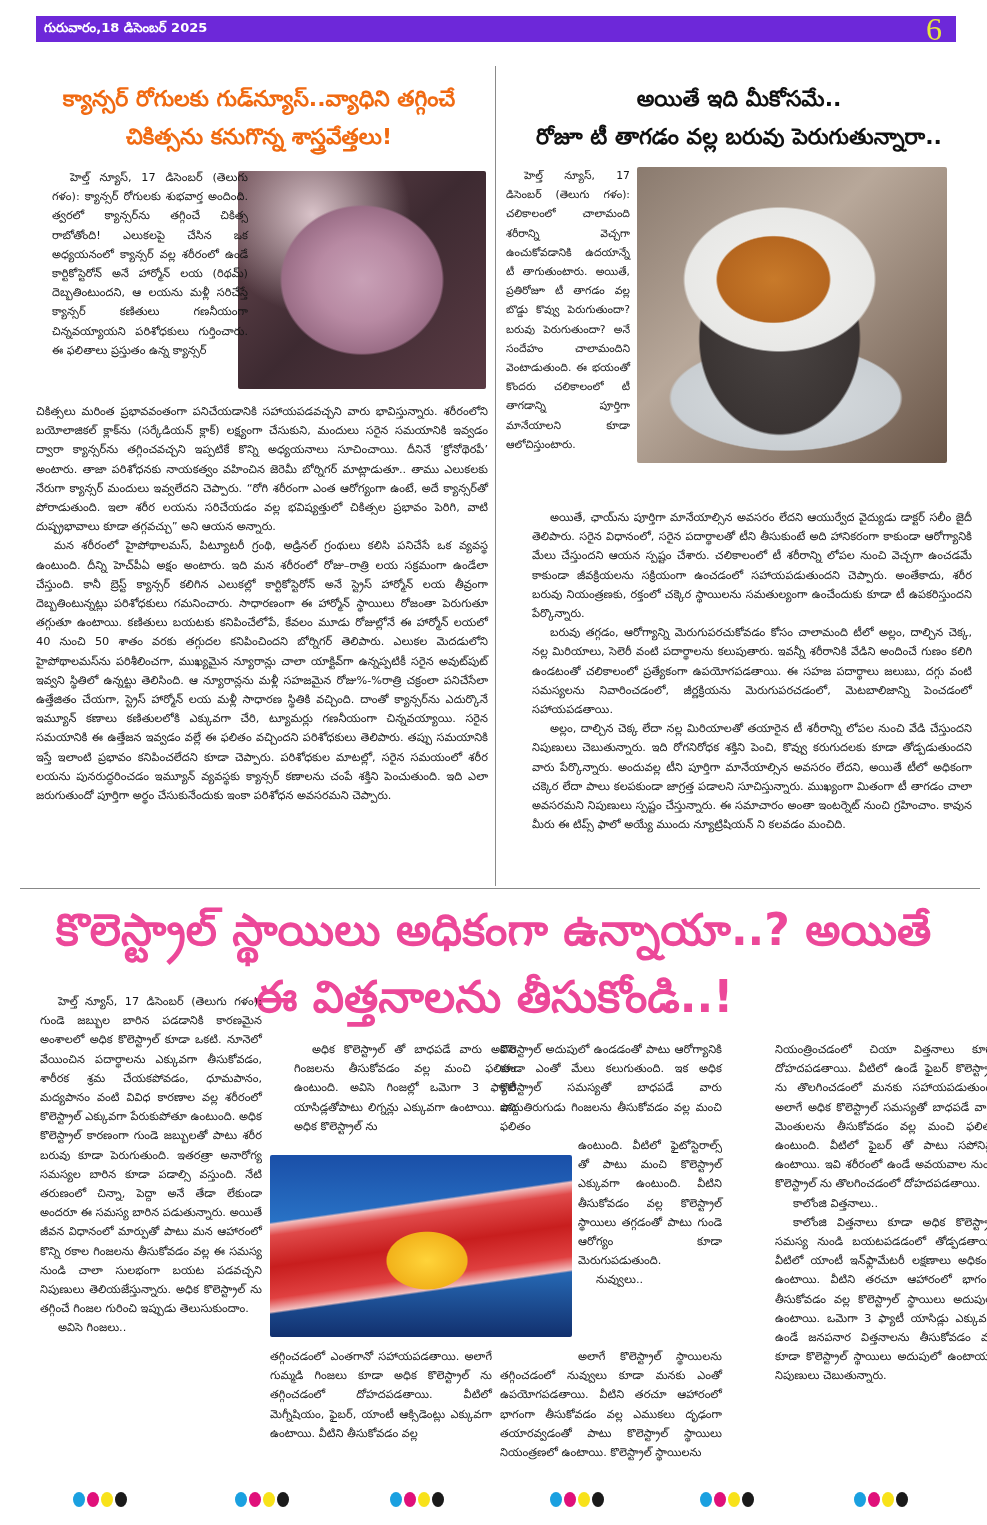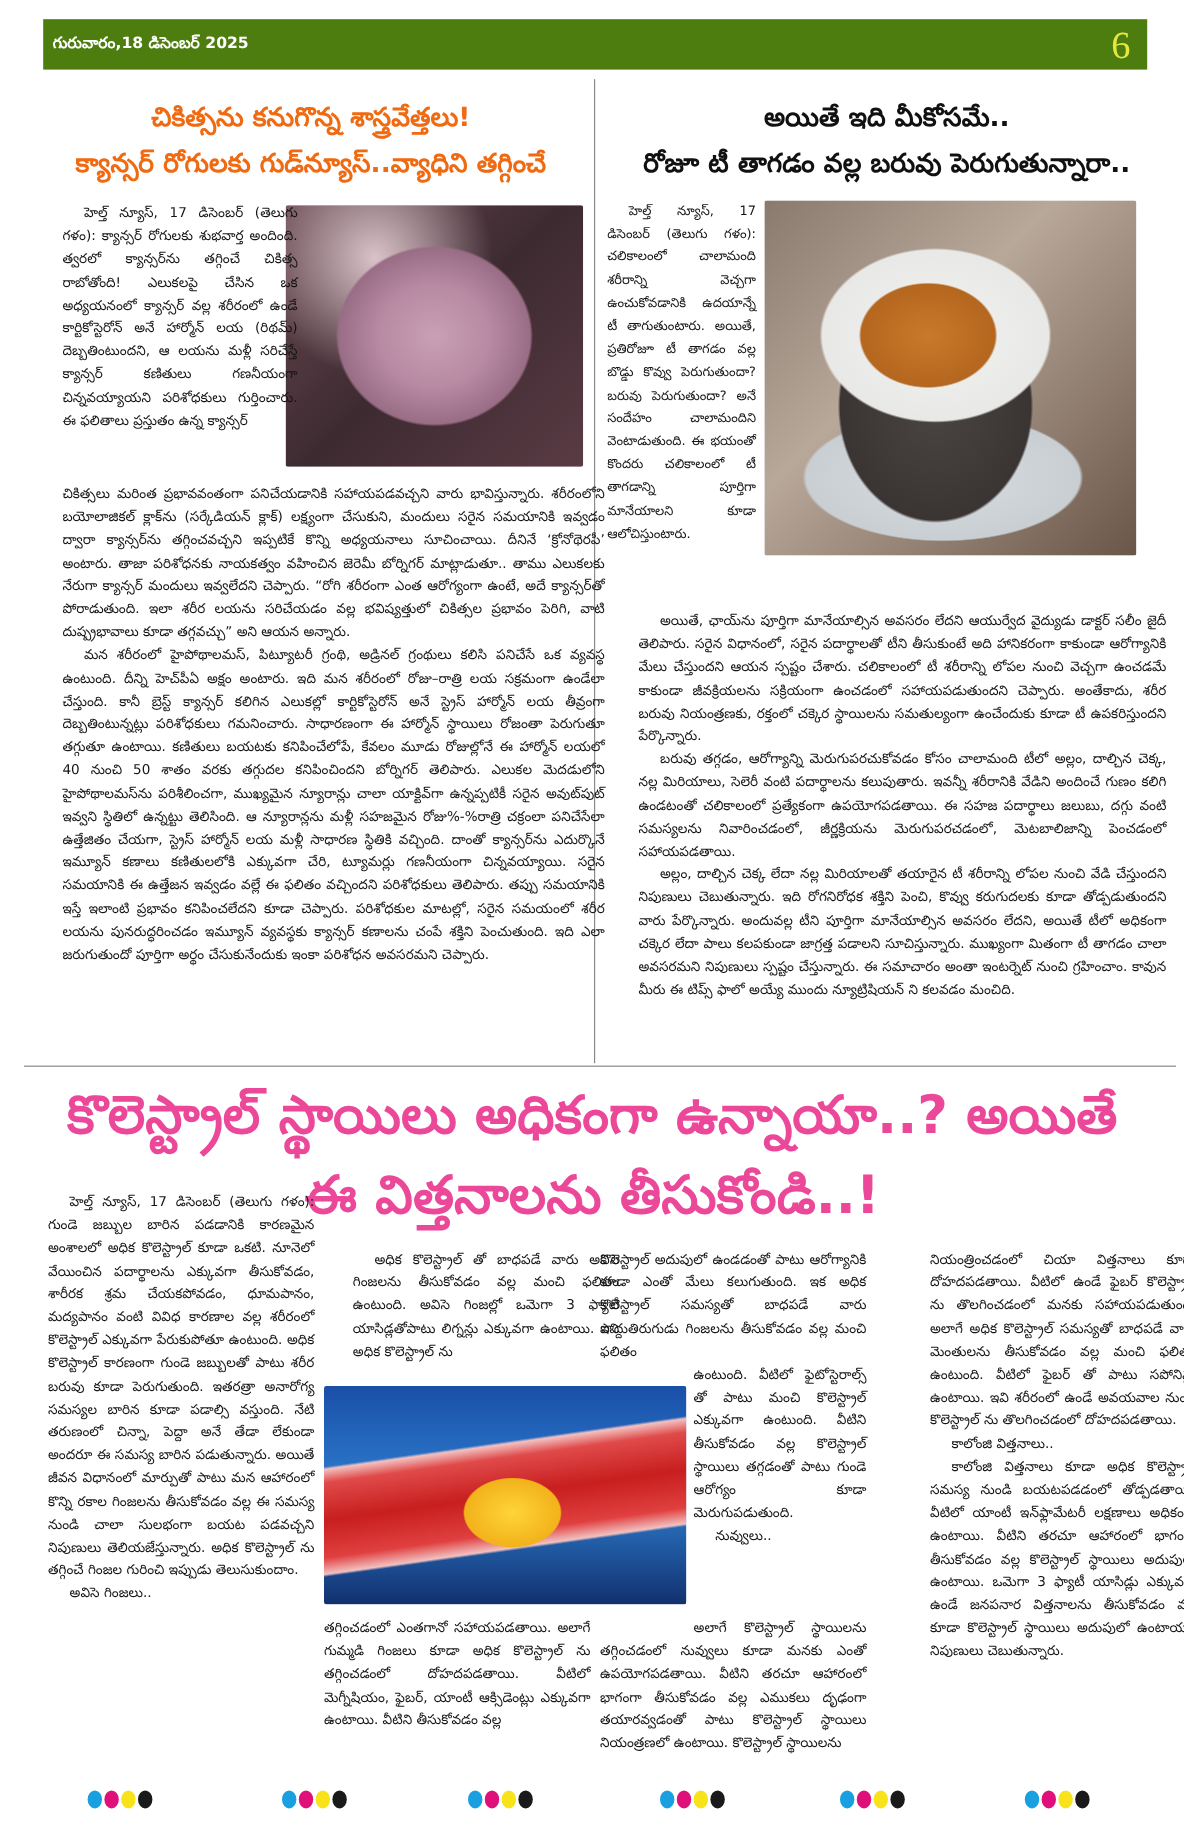--- a/index.html
+++ b/index.html
@@ -1,21 +1,21 @@
 <!DOCTYPE html>
 <html><head>
 <meta charset="utf-8">
 <style>
   * { box-sizing: border-box; margin: 0; padding: 0; }
   html, body { width: 987px; height: 1525px; background: #ffffff; overflow: hidden; }
   body { position: relative; font-family: "DejaVu Sans", sans-serif; color: #111; }
 
   .masthead {
-    position: absolute; left: 36px; top: 16px; width: 920px; height: 42px;
-    background: #4d7c0f; display: flex; align-items: center; justify-content: space-between;
+    position: absolute; left: 36px; top: 16px; width: 920px; height: 26px;
+    background: #6d28d9; display: flex; align-items: center; justify-content: space-between;
     padding: 0 14px 0 8px;
   }
   .masthead .date { color: #fff; font-size: 13px; font-weight: bold; }
   .masthead .page-no { color: #e6e83a; font-family: "Liberation Serif", serif; font-size: 32px; line-height: 1; }
 
   .vrule { position: absolute; left: 495px; top: 66px; width: 1px; height: 820px; background: #8a8a8a; }
   .hrule { position: absolute; left: 20px; top: 888px; width: 960px; height: 1px; background: #888; }
 
   .article { position: absolute; }
   .headline-orange { color: #f06a12; font-weight: bold; font-size: 22px; line-height: 38px; text-align: center; }
@@ -63,29 +63,29 @@
 <div class="masthead">
   <span class="date">గురువారం,18 డిసెంబర్ 2025</span>
   <span class="page-no">6</span>
 </div>
 
 <div class="vrule"></div>
 <div class="hrule"></div>
 
 <div class="article" style="left:30px; top:80px; width:458px;">
   <div class="headline-orange">
+    <div>క్యాన్సర్ రోగులకు గుడ్‌న్యూస్..వ్యాధిని తగ్గించే</div>
     <div>చికిత్సను కనుగొన్న శాస్త్రవేత్తలు!</div>
-    <div>క్యాన్సర్ రోగులకు గుడ్‌న్యూస్..వ్యాధిని తగ్గించే</div>
   </div>
 </div>
 <div class="img-cell img-cancer" style="left:238px; top:171px; width:248px; height:218px;"></div>
 <div class="body-text" style="position:absolute; left:52px; top:168px; width:196px;">
   <p>హెల్త్ న్యూస్, 17 డిసెంబర్ (తెలుగు గళం): క్యాన్సర్ రోగులకు శుభవార్త అందింది. త్వరలో క్యాన్సర్‌ను తగ్గించే చికిత్స రాబోతోంది! ఎలుకలపై చేసిన ఒక అధ్యయనంలో క్యాన్సర్ వల్ల శరీరంలో ఉండే కార్టికోస్టెరోన్ అనే హార్మోన్ లయ (రిథమ్) దెబ్బతింటుందని, ఆ లయను మళ్లీ సరిచేస్తే క్యాన్సర్ కణితులు గణనీయంగా చిన్నవయ్యాయని పరిశోధకులు గుర్తించారు. ఈ ఫలితాలు ప్రస్తుతం ఉన్న క్యాన్సర్</p>
 </div>
-<div class="body-text" style="position:absolute; left:36px; top:402px; width:452px;margin-left:16px;">
+<div class="body-text" style="position:absolute; left:36px; top:402px; width:452px;">
   <p style="text-indent:0">చికిత్సలు మరింత ప్రభావవంతంగా పనిచేయడానికి సహాయపడవచ్చని వారు భావిస్తున్నారు. శరీరంలోని బయోలాజికల్ క్లాక్‌ను (సర్కేడియన్ క్లాక్) లక్ష్యంగా చేసుకుని, మందులు సరైన సమయానికి ఇవ్వడం ద్వారా క్యాన్సర్‌ను తగ్గించవచ్చని ఇప్పటికే కొన్ని అధ్యయనాలు సూచించాయి. దీనినే ‘క్రోనోథెరపీ’ అంటారు. తాజా పరిశోధనకు నాయకత్వం వహించిన జెరెమీ బోర్నిగర్ మాట్లాడుతూ.. తాము ఎలుకలకు నేరుగా క్యాన్సర్ మందులు ఇవ్వలేదని చెప్పారు. “రోగి శరీరంగా ఎంత ఆరోగ్యంగా ఉంటే, అదే క్యాన్సర్‌తో పోరాడుతుంది. ఇలా శరీర లయను సరిచేయడం వల్ల భవిష్యత్తులో చికిత్సల ప్రభావం పెరిగి, వాటి దుష్ప్రభావాలు కూడా తగ్గవచ్చు” అని ఆయన అన్నారు.</p>
   <p>మన శరీరంలో హైపోథాలమస్, పిట్యూటరీ గ్రంథి, అడ్రినల్ గ్రంథులు కలిసి పనిచేసే ఒక వ్యవస్థ ఉంటుంది. దీన్ని హెచ్‌పీఏ అక్షం అంటారు. ఇది మన శరీరంలో రోజు–రాత్రి లయ సక్రమంగా ఉండేలా చేస్తుంది. కానీ బ్రెస్ట్ క్యాన్సర్ కలిగిన ఎలుకల్లో కార్టికోస్టెరోన్ అనే స్ట్రెస్ హార్మోన్ లయ తీవ్రంగా దెబ్బతింటున్నట్లు పరిశోధకులు గమనించారు. సాధారణంగా ఈ హార్మోన్ స్థాయిలు రోజంతా పెరుగుతూ తగ్గుతూ ఉంటాయి. కణితులు బయటకు కనిపించేలోపే, కేవలం మూడు రోజుల్లోనే ఈ హార్మోన్ లయలో 40 నుంచి 50 శాతం వరకు తగ్గుదల కనిపించిందని బోర్నిగర్ తెలిపారు. ఎలుకల మెదడులోని హైపోథాలమస్‌ను పరిశీలించగా, ముఖ్యమైన న్యూరాన్లు చాలా యాక్టివ్‌గా ఉన్నప్పటికీ సరైన అవుట్‌పుట్ ఇవ్వని స్థితిలో ఉన్నట్టు తెలిసింది. ఆ న్యూరాన్లను మళ్లీ సహజమైన రోజు%-%రాత్రి చక్రంలా పనిచేసేలా ఉత్తేజితం చేయగా, స్ట్రెస్ హార్మోన్ లయ మళ్లీ సాధారణ స్థితికి వచ్చింది. దాంతో క్యాన్సర్‌ను ఎదుర్కొనే ఇమ్యూన్ కణాలు కణితులలోకి ఎక్కువగా చేరి, ట్యూమర్లు గణనీయంగా చిన్నవయ్యాయి. సరైన సమయానికి ఈ ఉత్తేజన ఇవ్వడం వల్లే ఈ ఫలితం వచ్చిందని పరిశోధకులు తెలిపారు. తప్పు సమయానికి ఇస్తే ఇలాంటి ప్రభావం కనిపించలేదని కూడా చెప్పారు. పరిశోధకుల మాటల్లో, సరైన సమయంలో శరీర లయను పునరుద్ధరించడం ఇమ్యూన్ వ్యవస్థకు క్యాన్సర్ కణాలను చంపే శక్తిని పెంచుతుంది. ఇది ఎలా జరుగుతుందో పూర్తిగా అర్థం చేసుకునేందుకు ఇంకా పరిశోధన అవసరమని చెప్పారు.</p>
 </div>
 
 <div class="article" style="left:502px; top:80px; width:474px;">
   <div class="headline-black">
     <div>అయితే ఇది మీకోసమే..</div>
     <div>రోజూ టీ తాగడం వల్ల బరువు పెరుగుతున్నారా..</div>
   </div>
 </div>

